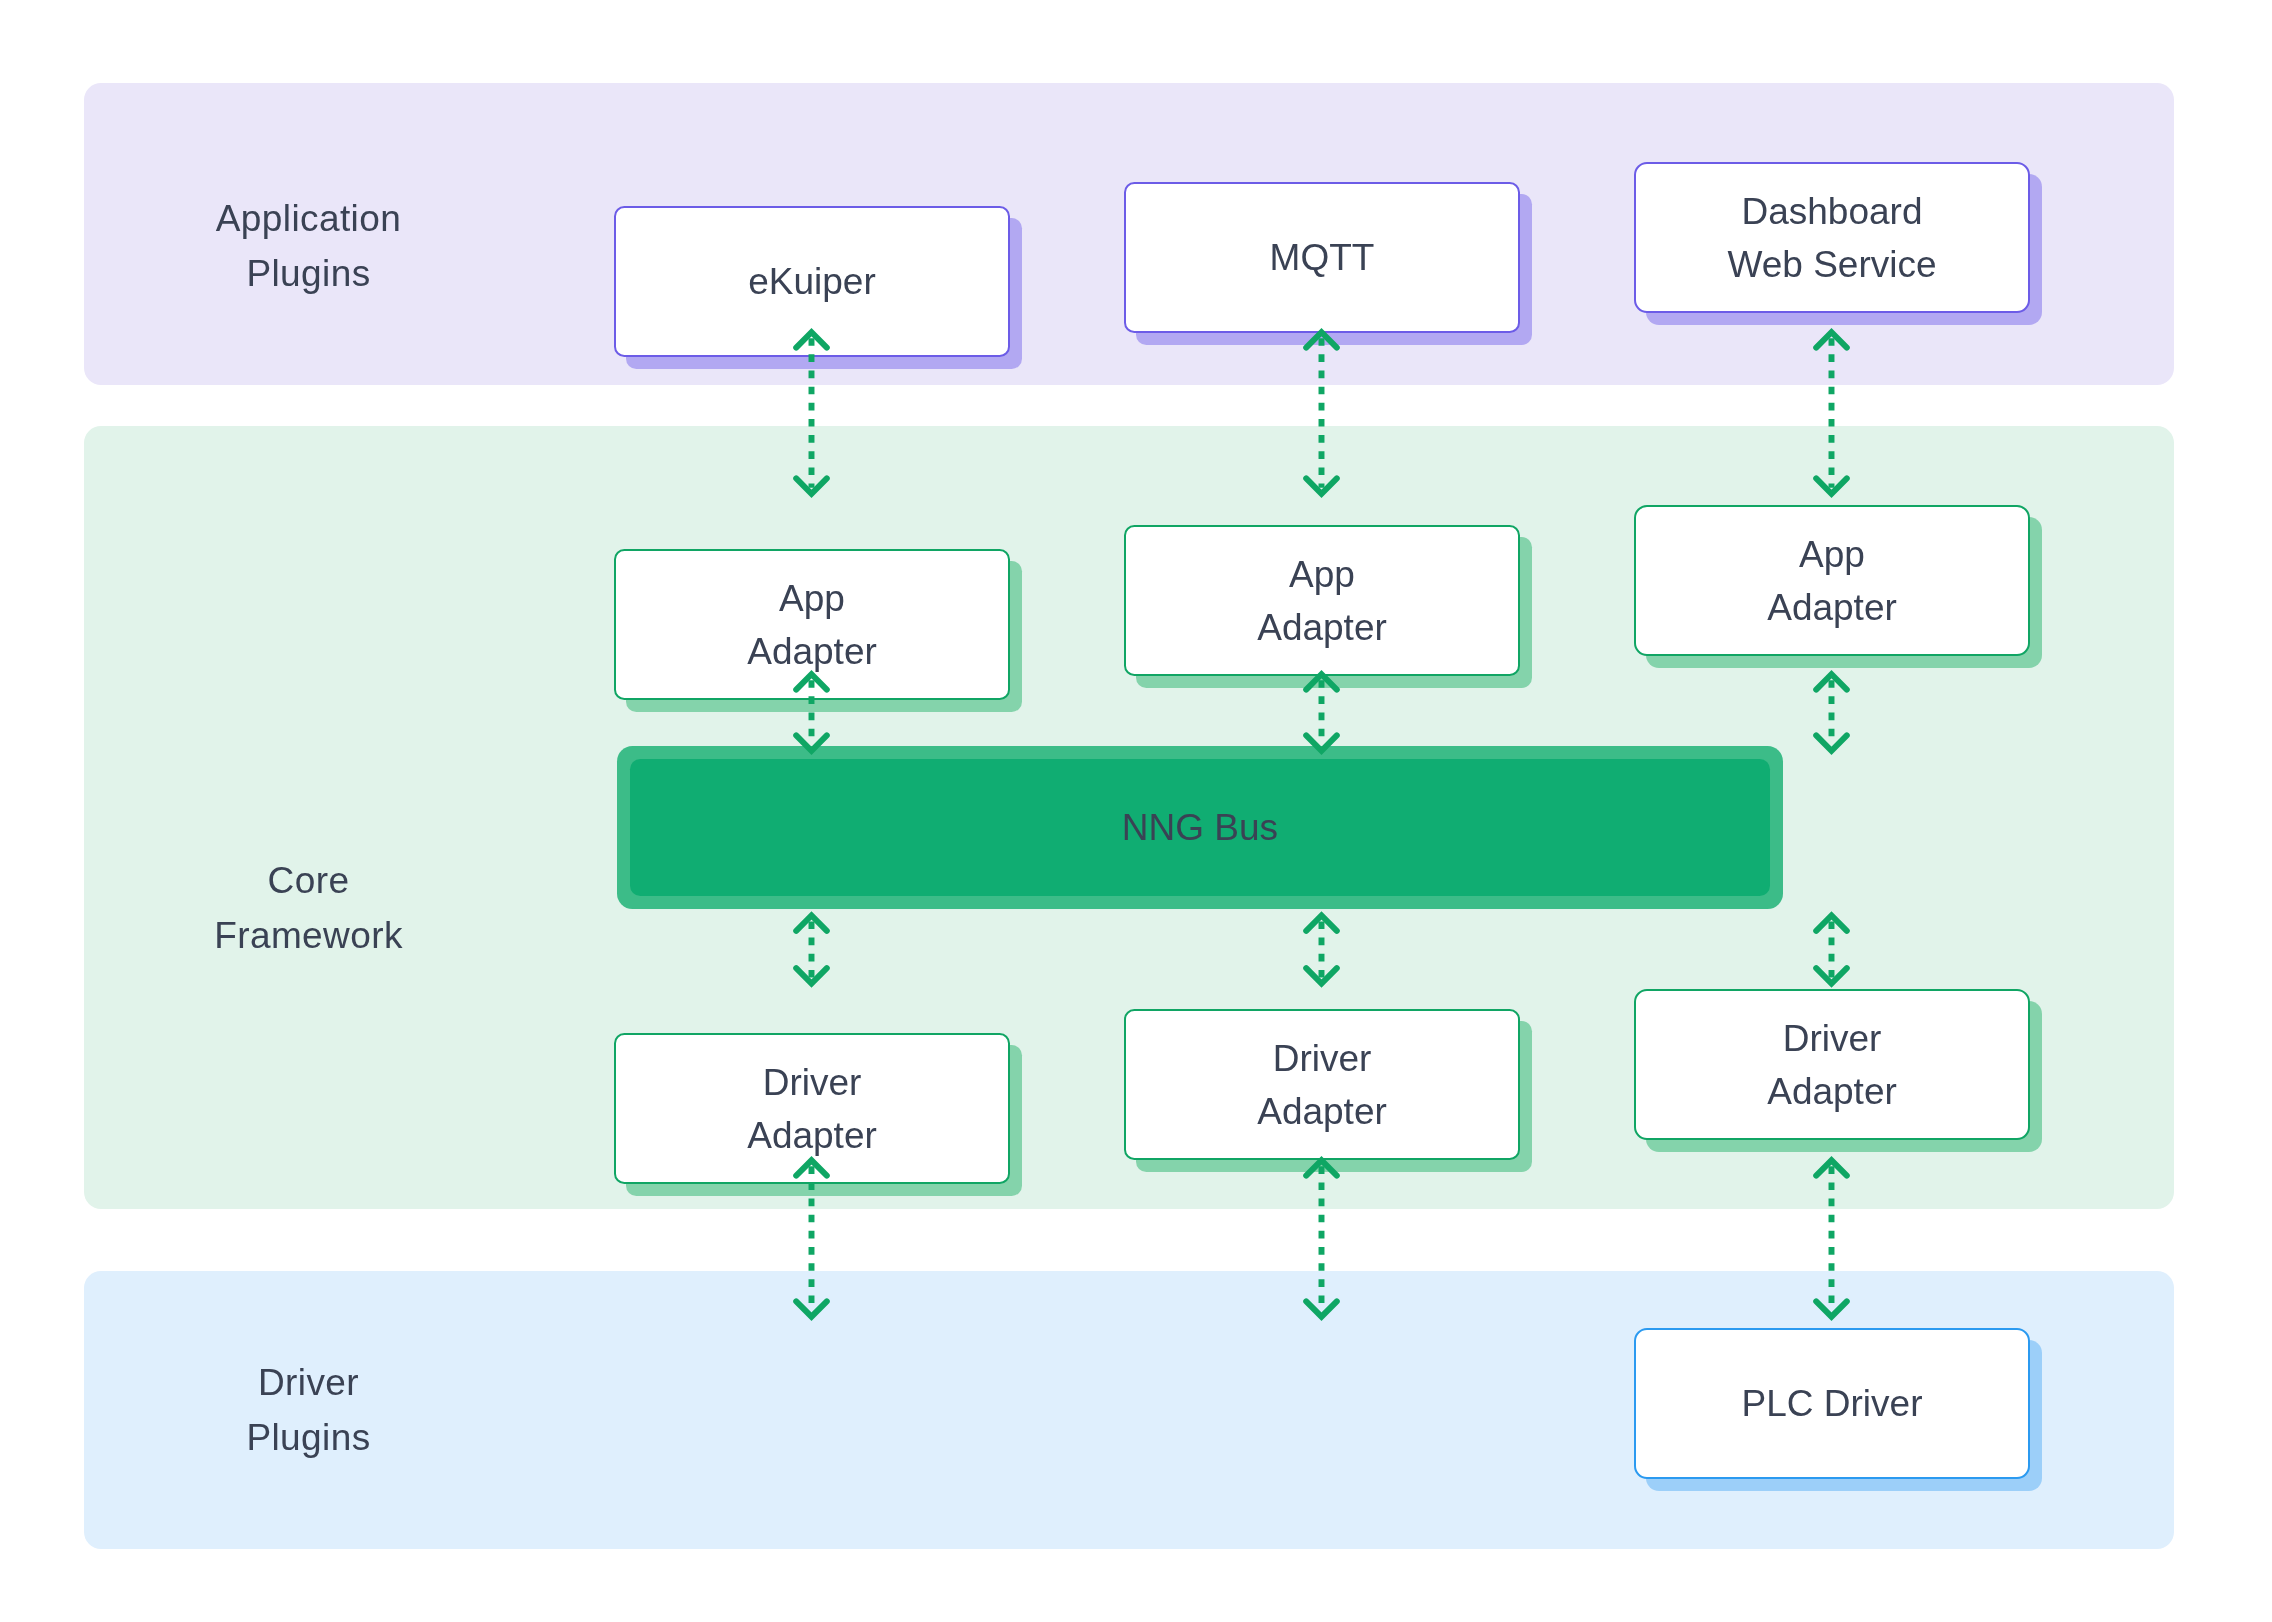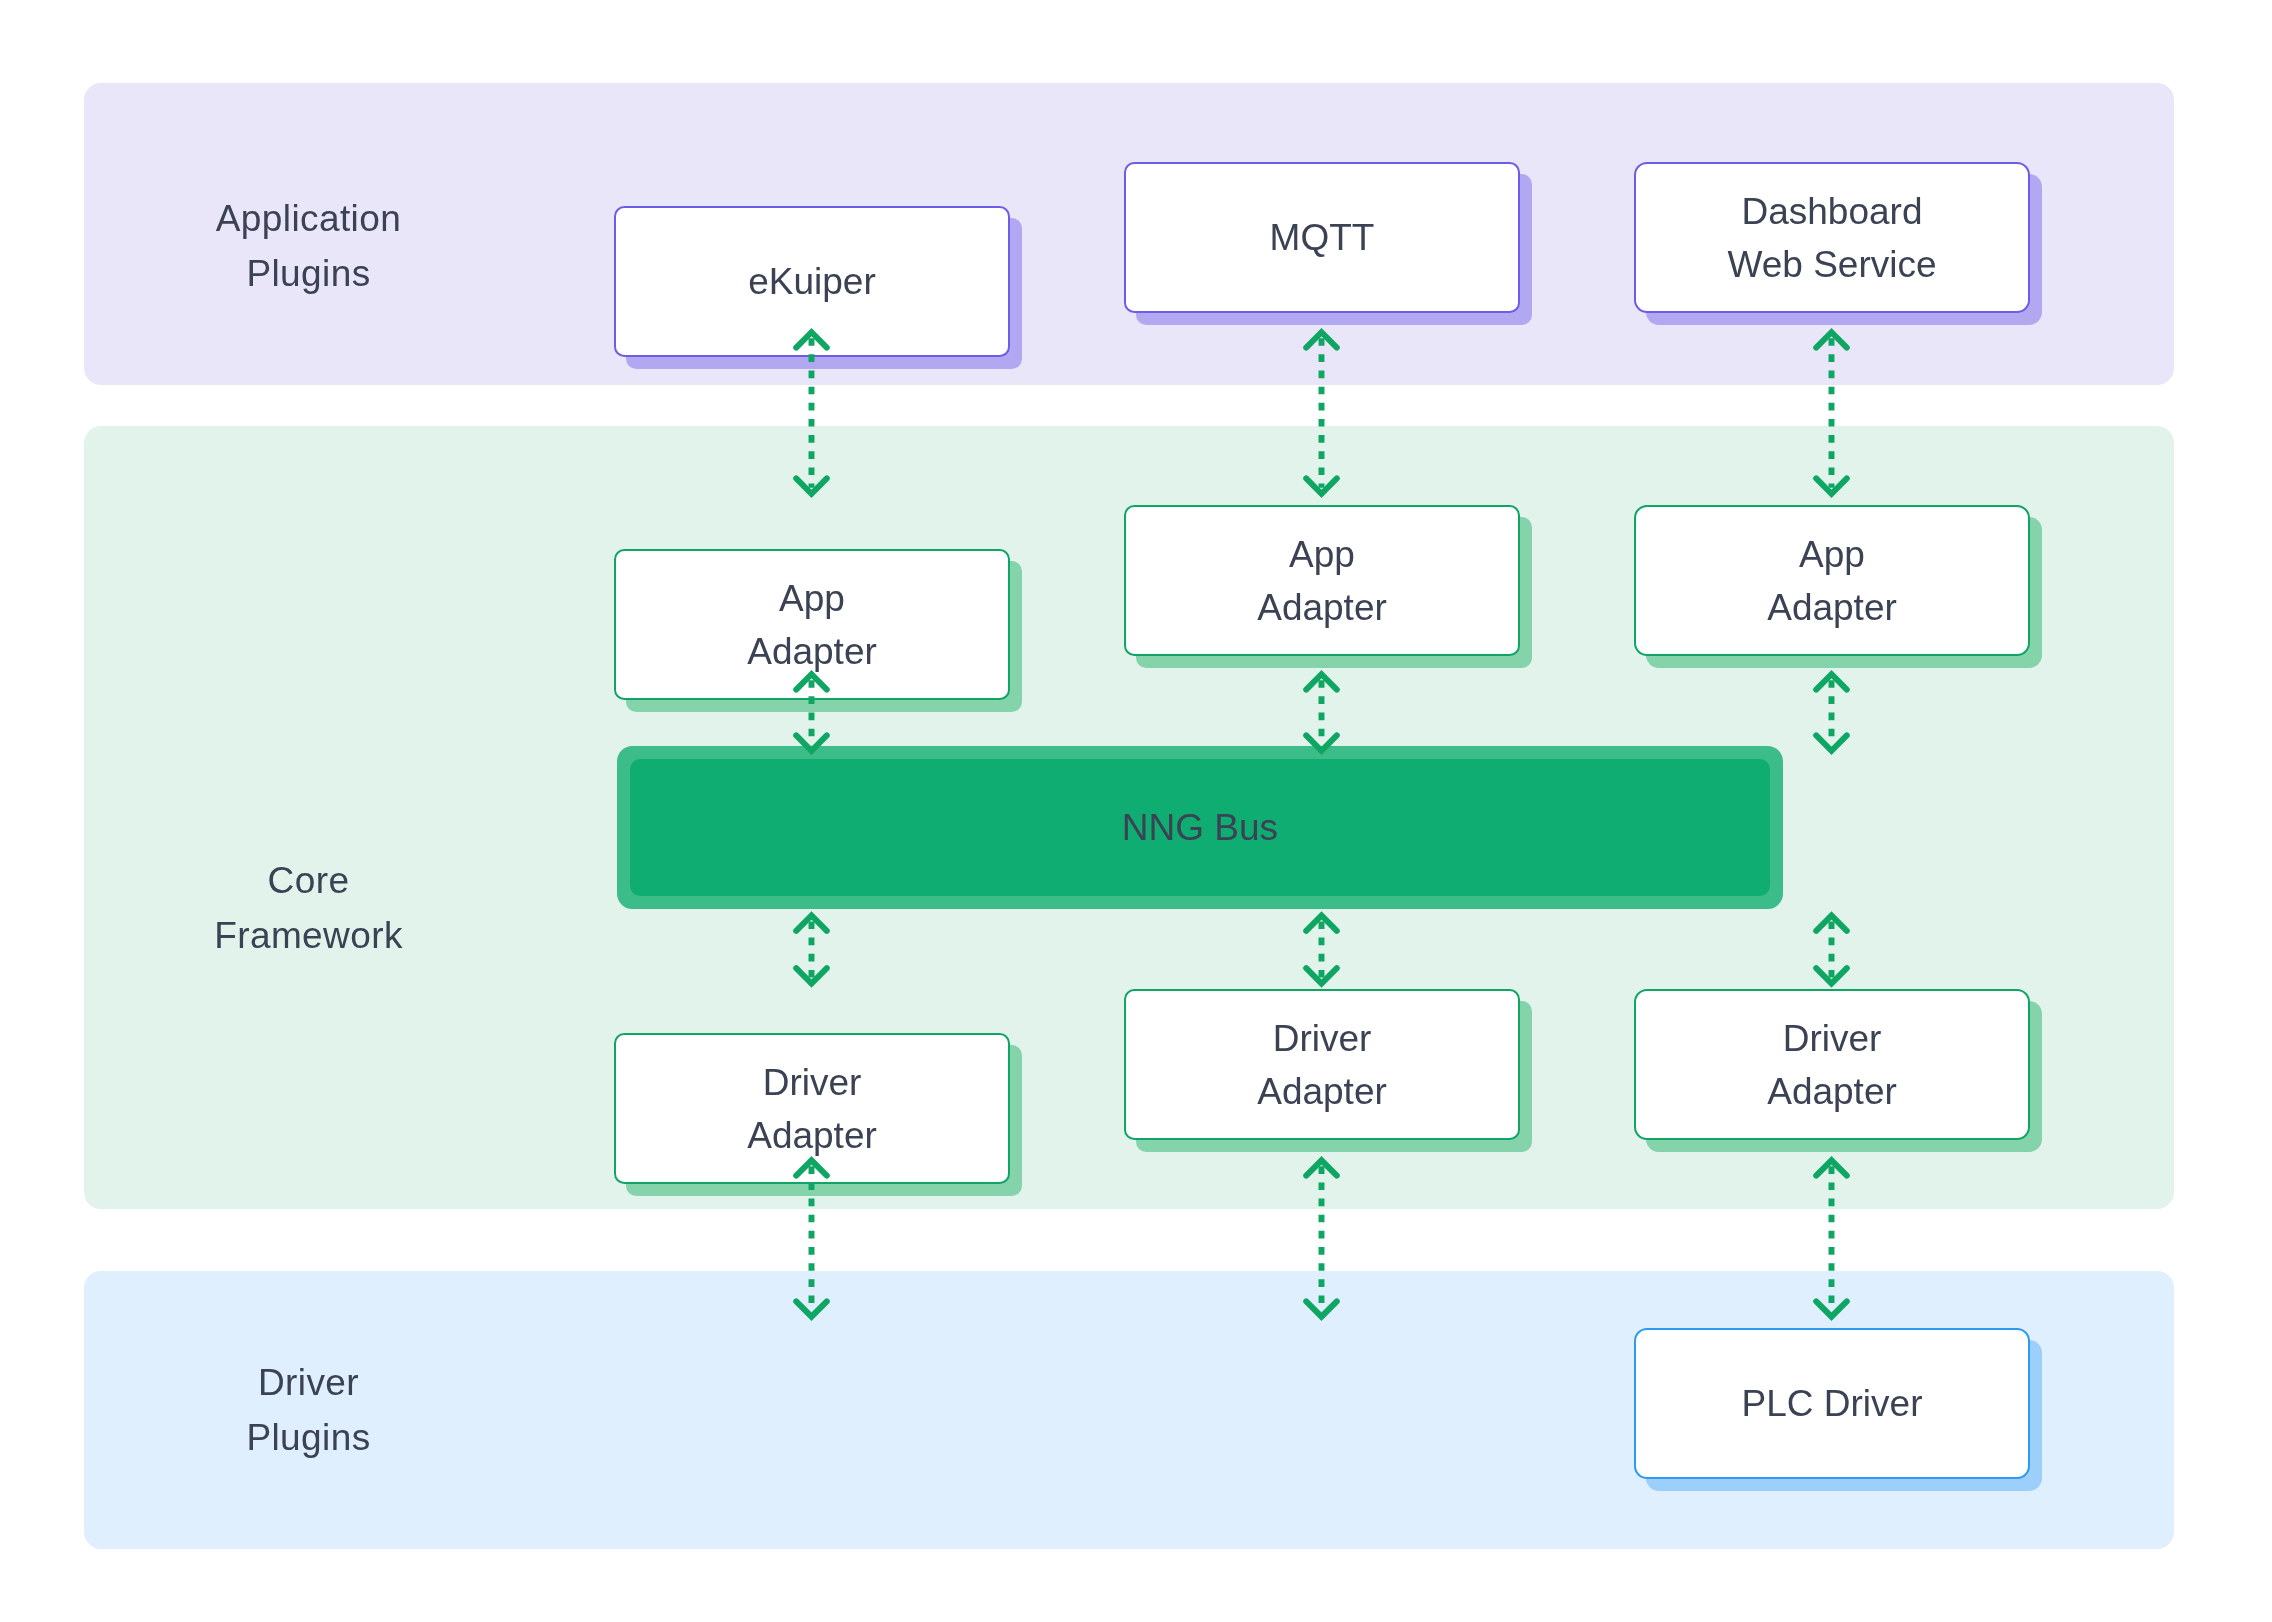--- a/index.html
+++ b/index.html
@@ -31,21 +31,21 @@
   .node{
     position:absolute;width:396px;height:151px;box-sizing:border-box;
     background:#ffffff;border-radius:10.3px;
     display:flex;flex-direction:column;justify-content:center;align-items:center;
     text-align:center;font-size:37px;line-height:53px;
   }
   .node.purple{border:2.6px solid var(--app-border);box-shadow:12px 12px 0 var(--app-shadow);}
   .node.green {border:2.6px solid var(--core-border);box-shadow:12px 12px 0 var(--core-shadow);}
   .node.blue  {border:2.6px solid var(--driver-border);box-shadow:12px 12px 0 var(--driver-shadow);}
 
-  .c1{left:614px;margin-top:44px;} .c2{left:1124px;} .c3{left:1634px;border-radius:13px;}
+  .c1{left:614px;margin-top:44px;} .c2{left:1124px;margin-top:20px;} .c3{left:1634px;border-radius:13px;}
   .r1{top:162px;} .r2{top:505px;} .r3{top:989px;} .r4{top:1328px;}
 
   .bus-halo{
     position:absolute;left:617px;top:746px;width:1166px;height:163px;
     background:var(--bus-halo);border-radius:15.4px;
   }
   .bus{
     position:absolute;left:13px;top:13px;right:13px;bottom:13px;
     background:var(--bus-fill);border-radius:10.3px;
     display:flex;justify-content:center;align-items:center;

